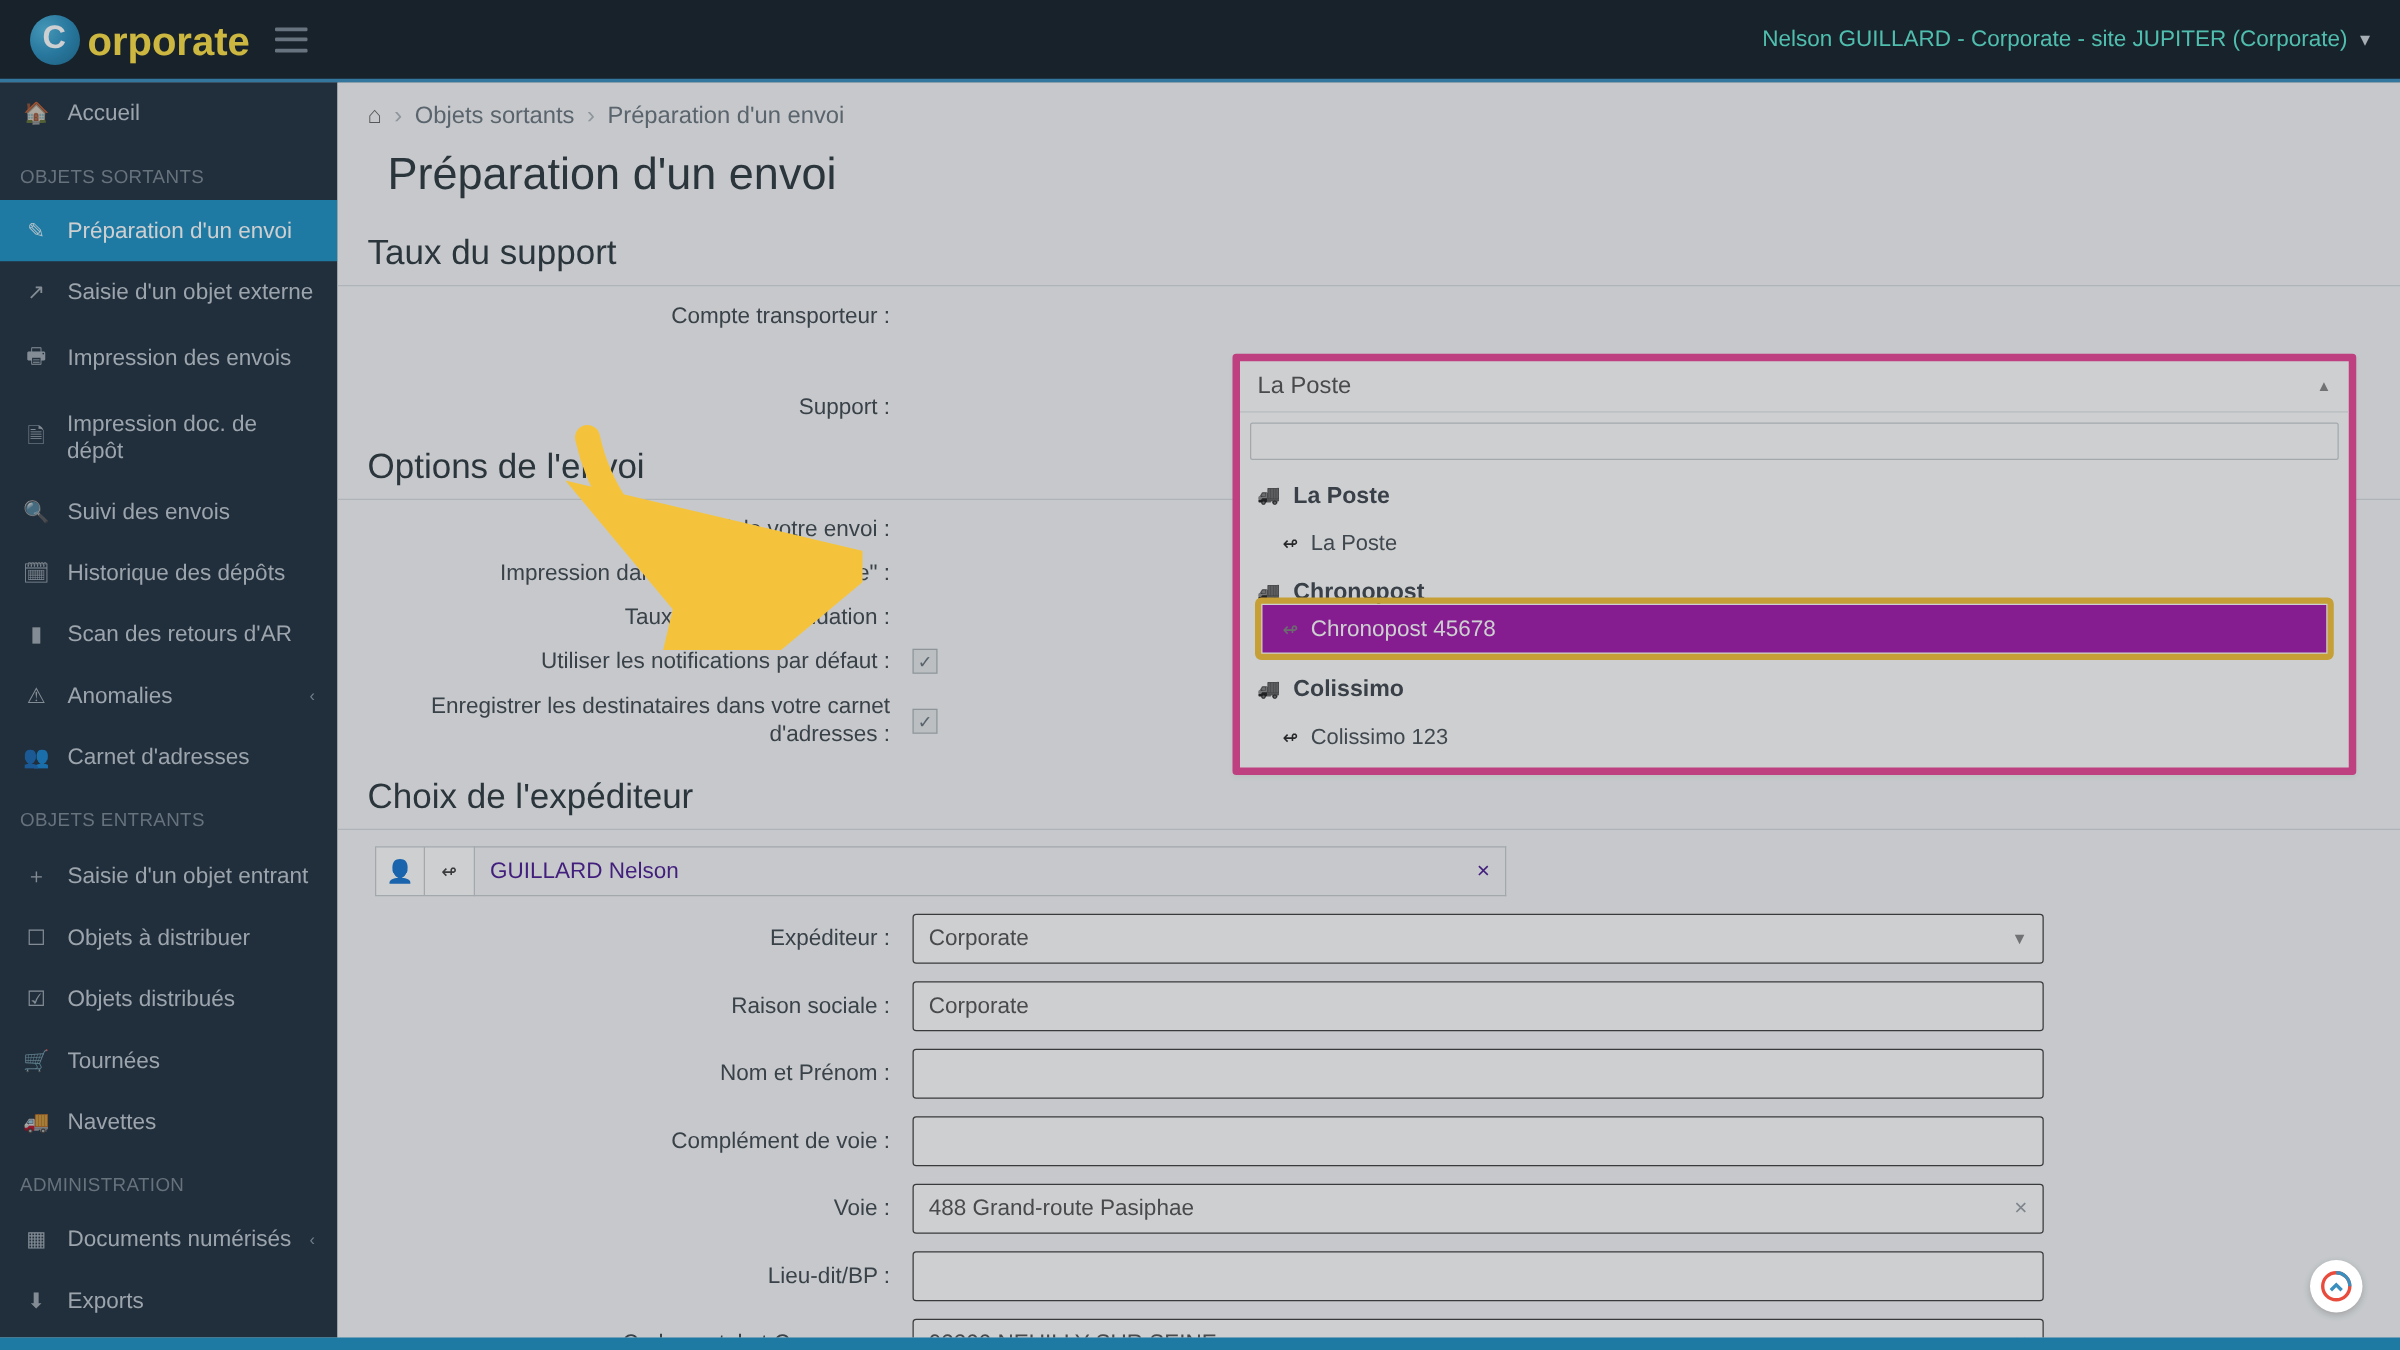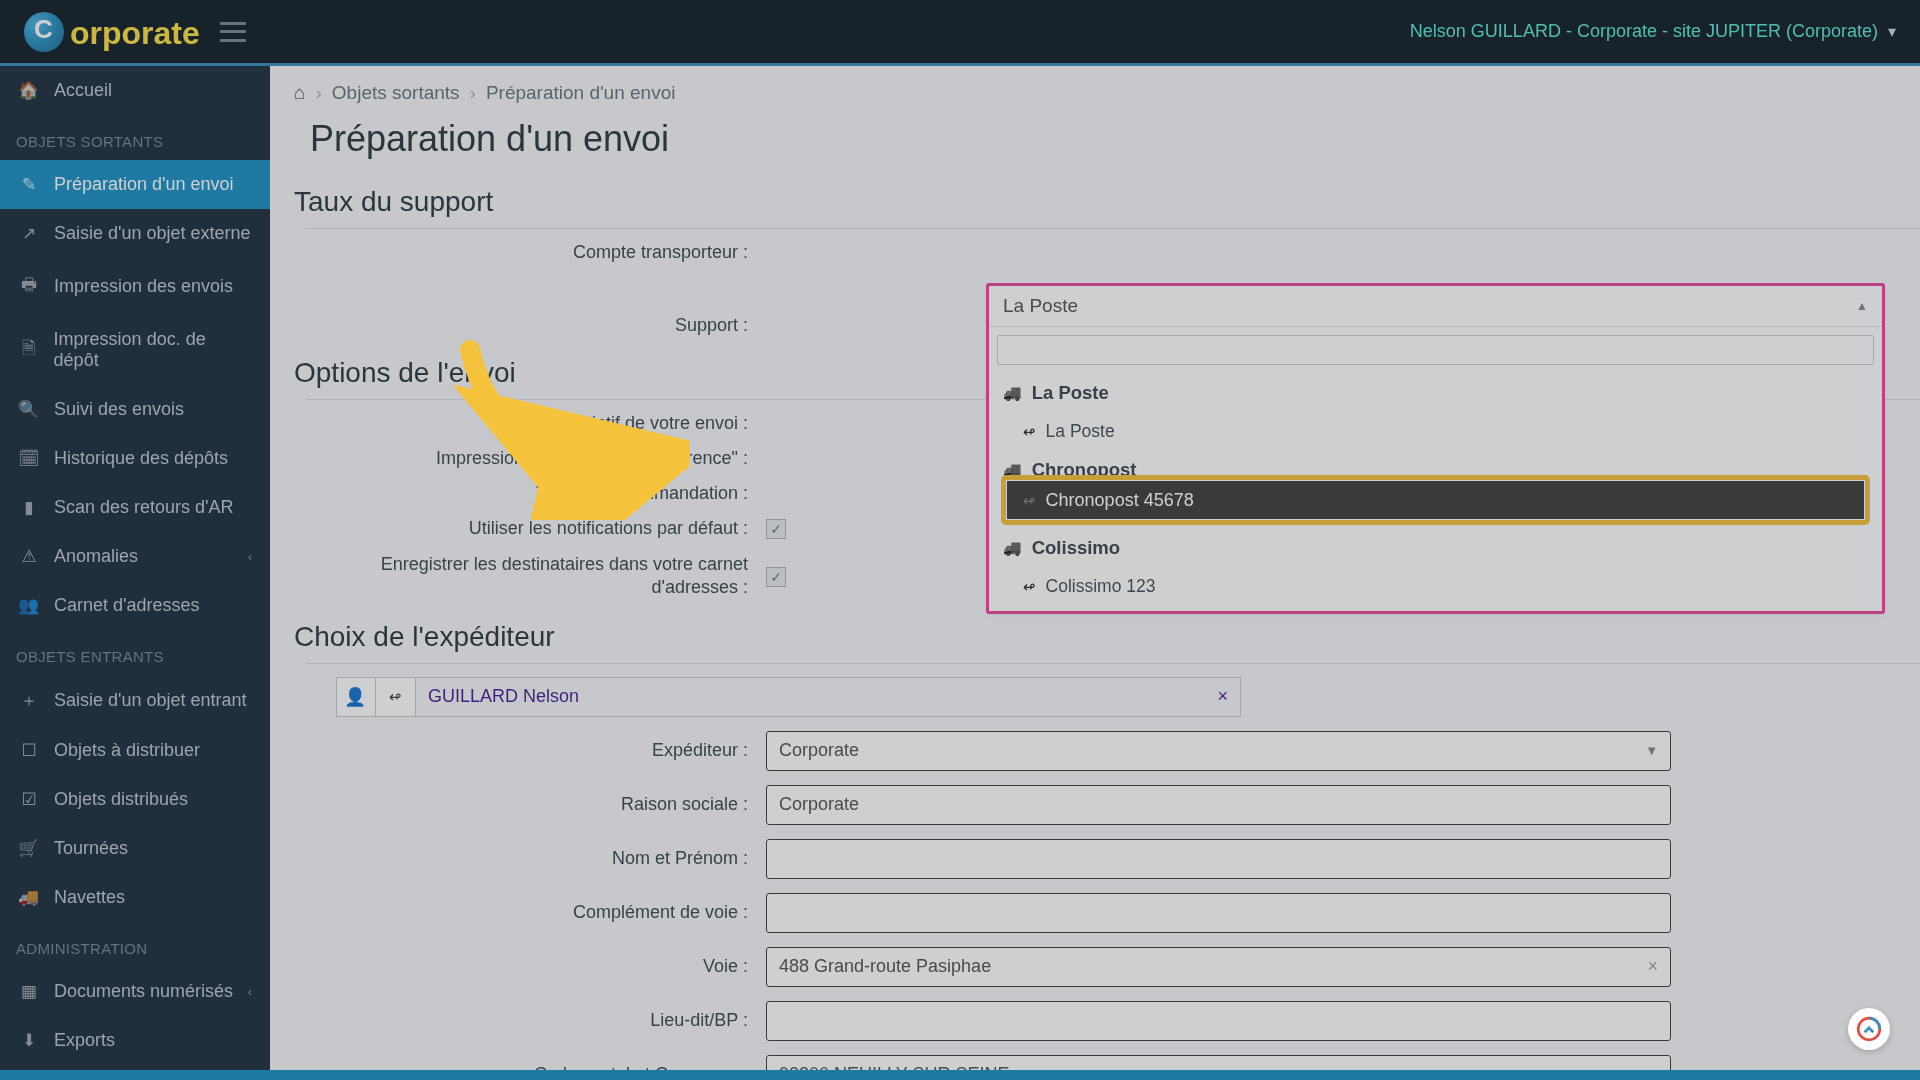--- a/index.html
+++ b/index.html
@@ -27,51 +27,51 @@
 
 
 .main { position: absolute; left: 270px; right: 0; top: 66px; bottom: 10px; background: #f5f7f9; overflow: hidden; }
 .breadcrumb { padding: 16px 24px 0; color: #666; font-size: 19px; display: flex; align-items: center; gap: 10px; }
 .breadcrumb a { color: #6b7680; text-decoration: none; }
 .breadcrumb .sep { color: #aeb6bd; }
 .page-title { padding: 14px 40px 18px; font-size: 36px; color: #2f3a42; }
 .section-title { padding: 8px 24px 10px; font-size: 28px; color: #2f3a42; }
 .section-title + .form-block { border-top: 1px solid #d6dde2; }
 
-.form-block { padding: 6px 30px; margin-left: 36px; }
+.form-block { padding: 6px 30px; }
 .form-row { display: flex; align-items: center; padding: 7px 0; }
 .form-row .flabel { width: 430px; text-align: right; padding-right: 18px; color: #414a52; font-size: 18px; }
 .form-row .flabel .req { color: #d9534f; margin-left: 4px; }
 .form-row .fctrl { flex: 1; max-width: 905px; }
 
 .select-box, .text-input { width: 100%; height: 40px; border: 1px solid #404040; border-radius: 3px; background: #fff; padding: 0 12px; font-size: 18px; color: #555; display: flex; align-items: center; position: relative; }
 .select-box .sb-caret { margin-left: auto; color: #888; font-size: 13px; }
 .text-input .clear-x { color: #9aa2a9; font-size: 18px; cursor: pointer; padding-left: 10px; }
 .checkbox-ctrl { width: 20px; height: 20px; border: 1px solid #aeb6bd; background: #e7ebee; display: inline-flex; align-items: center; justify-content: center; font-size: 14px; color: #6b7680; }
 
 .exp-choice { display: flex; gap: 0; }
 .exp-choice .mini-btn { width: 40px; height: 40px; border: 1px solid #c8ced3; background: #fff; display: flex; align-items: center; justify-content: center; color: #7c8690; cursor: pointer; }
 .exp-choice .mini-btn + .mini-btn { border-left: none; }
 .exp-choice .name-box { flex: 1; border: 1px solid #c8ced3; border-left: none; height: 40px; display: flex; align-items: center; padding: 0 12px; justify-content: space-between; color: #4c1d95; }
 
 
-.dd-panel { position: absolute; left: 716px; top: 217px; width: 899px; background: #fff; border: 3px solid #ec4899; border-radius: 3px; z-index: 30; box-shadow: 0 2px 4px rgba(0,0,0,.04); }
+.dd-panel { position: absolute; left: 716px; top: 217px; width: 899px; background: #fff; border: 6px solid #ec4899; border-radius: 3px; z-index: 30; box-shadow: 0 2px 4px rgba(0,0,0,.04); }
 .dd-panel .dd-select { height: 41px; border-bottom: 1px solid #e2e7eb; display: flex; align-items: center; padding: 0 14px; font-size: 19px; color: #555; }
 .dd-panel .dd-select .sb-caret { margin-left: auto; color: #888; font-size: 12px; }
 .dd-panel .dd-search { padding: 8px; }
 .dd-panel .dd-search div { height: 30px; border: 1px solid #c8ced3; border-radius: 2px; }
 .dd-panel .dd-list { max-height: 238px; overflow-y: auto; }
 .dd-panel .dd-list::-webkit-scrollbar { width: 16px; }
 .dd-panel .dd-list::-webkit-scrollbar-thumb { background: #c4cbd1; border-radius: 8px; border: 3px solid #fff; }
 .dd-panel .dd-group { padding: 9px 14px; font-weight: 700; color: #404851; font-size: 18.5px; display: flex; align-items: center; gap: 10px; }
 .dd-panel .dd-group.cut { padding-bottom: 0; }
 .dd-panel .dd-opt { padding: 8px 14px 8px 34px; font-size: 17.5px; color: #4a525a; display: flex; align-items: center; gap: 10px; cursor: pointer; }
 .dd-panel .dd-opt .opt-icon, .dd-panel .dd-group .grp-icon { font-size: 15px; }
 .dd-highlight-wrap { position: absolute; left: 12px; right: 12px; top: 189px; height: 50px; border: 5px solid #f5c33b; border-radius: 5px; background: transparent; pointer-events: none; z-index: 31; }
-.dd-highlight-inner { position: absolute; left: 18px; right: 18px; top: 195px; height: 38px; background: #404040; color: #fff; display: flex; align-items: center; gap: 10px; padding: 0 16px; font-size: 18px; z-index: 30; }
+.dd-highlight-inner { position: absolute; left: 18px; right: 18px; top: 195px; height: 38px; background: #a21caf; color: #fff; display: flex; align-items: center; gap: 10px; padding: 0 16px; font-size: 18px; z-index: 30; }
 
 
 .dim { position: absolute; inset: 0; background: rgba(30,36,42,.22); z-index: 50; pointer-events: none; }
 
 
 .arrow { position: absolute; left: 430px; top: 320px; z-index: 60; pointer-events: none; }
 
 
 .bottom-bar { position: absolute; left: 0; right: 0; bottom: 0; height: 10px; background: #1f92c6; }
 

